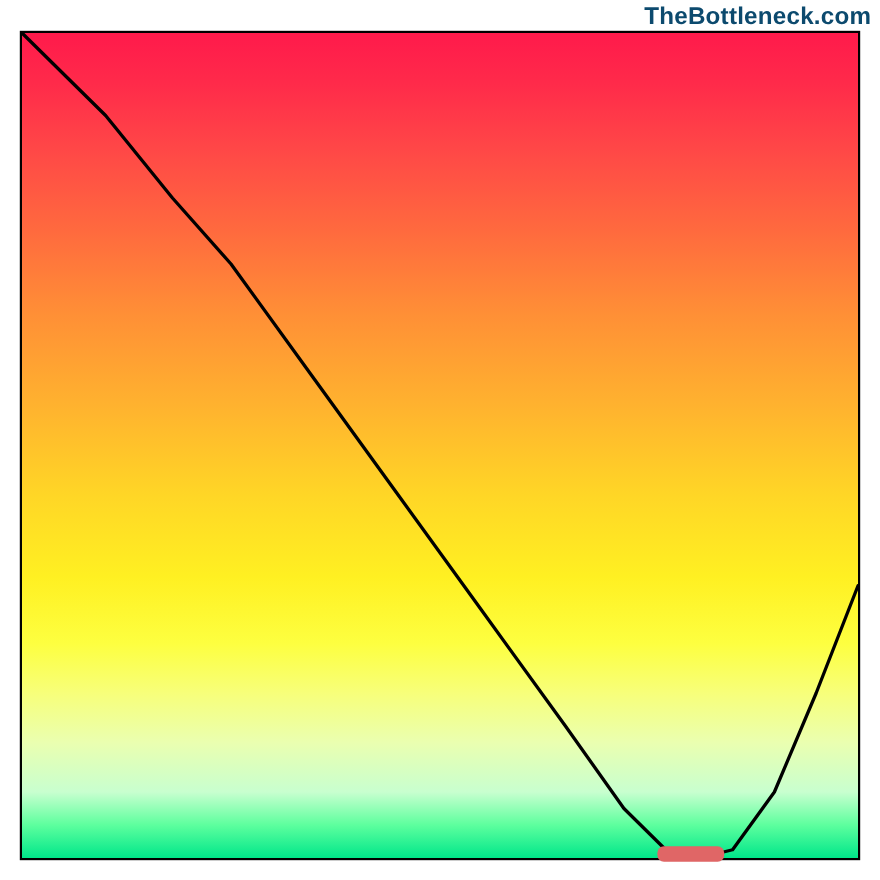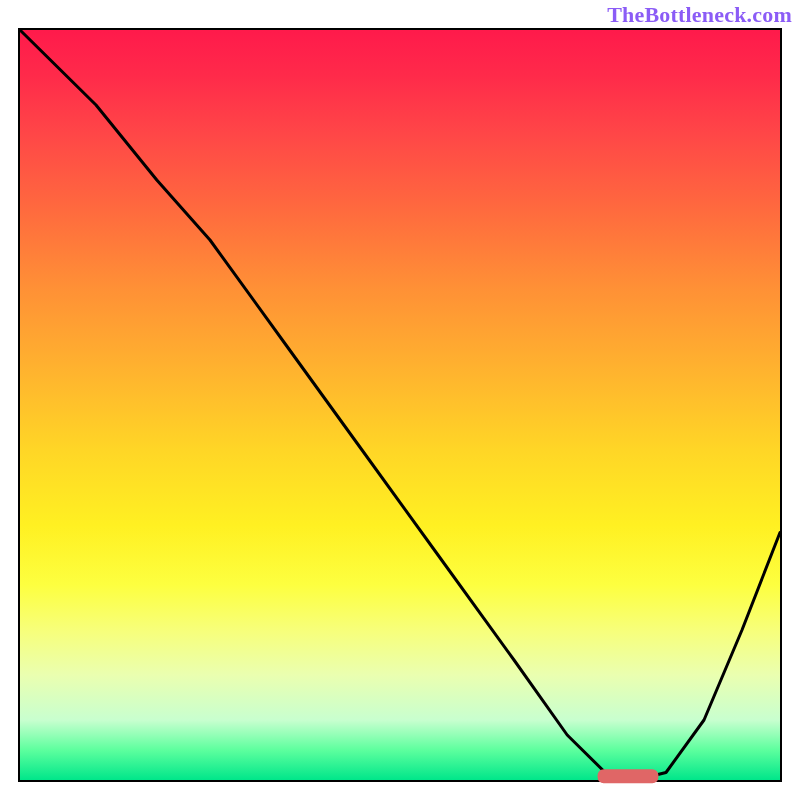--- a/index.html
+++ b/index.html
@@ -12,24 +12,24 @@
   }
   .container {
     position: relative;
     width: 800px;
     height: 800px;
   }
   .watermark {
     position: absolute;
     top: 2px;
     right: 8px;
-    font-family: Liberation Serif, serif;
+    font-family: Liberation Sans, sans-serif;
     font-size: 22px;
     font-weight: bold;
-    color: #8b5cf6;
+    color: #0c4a6e;
     letter-spacing: 0.2px;
     z-index: 10;
     text-align: right;
   }
   .plot-area {
     position: absolute;
     left: 20px;
     top: 30px;
     width: 760px;
     height: 750px;

